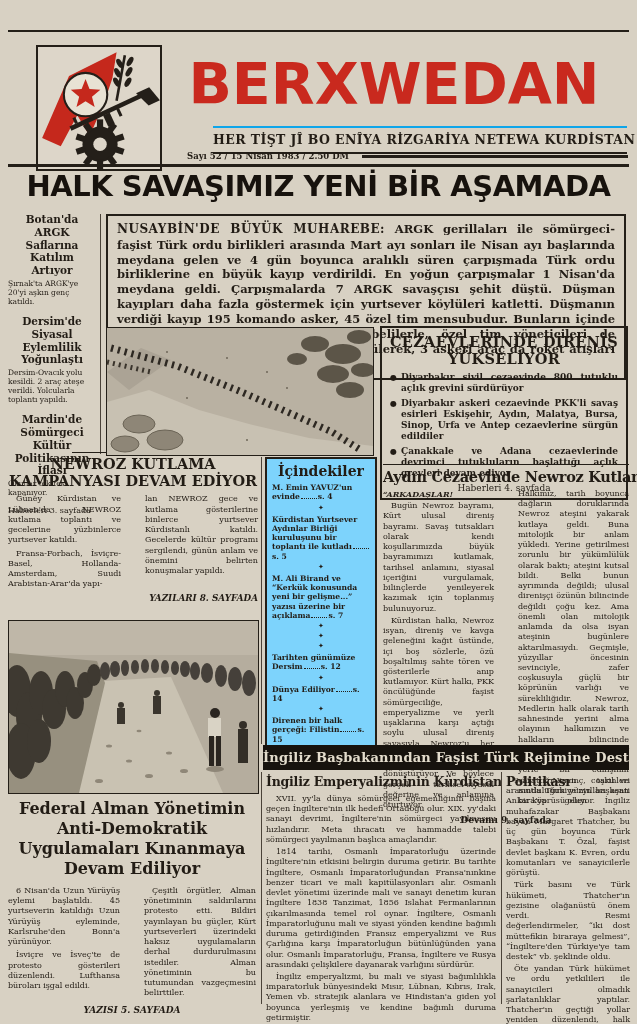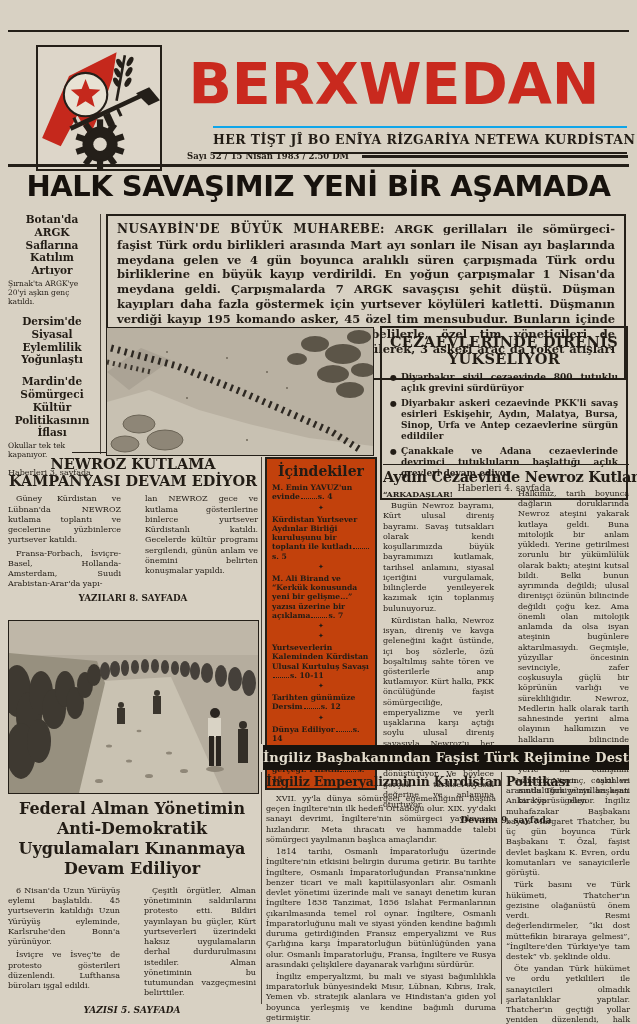--- a/index.html
+++ b/index.html
@@ -70,38 +70,38 @@
   .prison-footer{text-align:center;font-size:9px;margin-top:4px;}
 
   
   .newroz{left:8px;top:456px;width:250px;}
   .nw-head{font-weight:bold;font-size:14.5px;line-height:1.15;text-align:center;margin-bottom:5px;}
   .twocol{display:flex;gap:24px;}
   .twocol .col{flex:1;font-size:8px;line-height:1.28;text-align:justify;}
   .twocol .col p{margin:0 0 3px;text-indent:8px;}
   .twocol .col p.noind{text-indent:0;}
   .nw-kicker{font-weight:bold;font-size:9.3px;line-height:1.25;text-align:center;margin-top:5px;}
-  .nw-kicker2{font-weight:bold;font-size:8.8px;text-align:center;margin-top:1px;}
-
-  
-  .toc-box{left:265px;top:457px;width:112px;border:2px solid #241f18;background:#c2410c;
+  .nw-kicker2{font-weight:bold;font-style:italic;font-size:8.8px;text-align:right;margin-top:1px;}
+
+  
+  .toc-box{left:265px;top:457px;width:112px;border:2px solid #241f18;background:#7dd3fc;
     padding:4px 5px;box-sizing:border-box;}
   .toc-title{font-weight:bold;font-size:14px;text-align:center;margin-bottom:4px;}
   .toc-item{font-size:7.6px;line-height:1.22;font-weight:bold;}
   .toc-dots{display:inline-block;width:16px;border-bottom:1px dotted #241f18;height:6px;margin:0 1px;}
   .toc-page{font-size:7.6px;}
   .toc-sep{text-align:center;font-size:7px;line-height:1;margin:3px 0;}
   .v-rule-2{left:261px;top:457px;height:287px;}
 
   
   .aydin{left:383px;top:464px;width:246px;}
   .aydin-head{font-weight:bold;font-size:14.5px;letter-spacing:-.3px;white-space:nowrap;margin-bottom:4px;
     border-top:1px solid #241f18;padding-top:3px;}
   .aydin .col p{margin:0 0 2px;}
-  .lead-word{font-weight:bold;text-indent:14px;}
+  .lead-word{font-style:italic;font-weight:bold;text-indent:14px;}
   .aydin-footer{text-align:center;font-weight:bold;font-size:9px;margin-top:3px;}
 
   
   .banner{
     left:263px;top:745px;width:366px;height:25px;background:#17130e;color:#e4ddcd;
     font-weight:bold;font-size:13px;line-height:25px;text-align:center;white-space:nowrap;overflow:hidden;
     letter-spacing:.2px;
   }
 
   
@@ -177,20 +177,21 @@
 
   <div class="abs main-headline">HALK SAVAŞIMIZ YENİ BİR AŞAMADA</div>
 
   <div class="abs sidebar">
     <div class="sb-item">
       <div class="sb-title">Botan'da ARGK Saflarına Katılım Artıyor</div>
       <div class="sb-note">Şırnak'ta ARGK'ye 20'yi aşkın genç katıldı.</div>
     </div>
     <div class="sb-item">
       <div class="sb-title">Dersim'de Siyasal Eylemlilik Yoğunlaştı</div>
+      <div class="sb-note">Dersim-Ovacık yolu kesildi. 2 araç ateşe verildi. Yolcularla toplantı yapıldı.</div>
     </div>
     <div class="sb-item">
       <div class="sb-title">Mardin'de Sömürgeci Kültür Politikasının İflası</div>
       <div class="sb-note">Okullar tek tek kapanıyor.</div>
     </div>
     <div class="sb-footer">Haberleri 3. sayfada</div>
   </div>
   <div class="vrule v-rule-1"></div>
   <div class="abs rule sb-footer-rule"></div>
 
@@ -266,21 +267,20 @@
   <div class="abs toc-box">
     <div class="toc-title">İçindekiler</div>
 
     <div class="toc-item"><span>M. Emin YAVUZ'un evinde</span><span class="toc-dots"></span><span class="toc-page">s. 4</span></div>
     <div class="toc-sep">✦</div>
     <div class="toc-item"><span>Kürdistan Yurtsever Aydınlar Birliği kuruluşunu bir toplantı ile kutladı</span><span class="toc-dots"></span><span class="toc-page">s. 5</span></div>
     <div class="toc-sep">✦</div>
     <div class="toc-item"><span>M. Ali Birand ve “Kerkük konusunda yeni bir gelişme...” yazısı üzerine bir açıklama</span><span class="toc-dots"></span><span class="toc-page">s. 7</span></div>
     <div class="toc-sep">✦</div>
     <div class="toc-sep">✦</div>
-    <div class="toc-item"><span>Yurtseverlerin Kaleminden Kürdistan Ulusal Kurtuluş Savaşı</span><span class="toc-dots"></span><span class="toc-page">s. 10-11</span></div>
     <div class="toc-sep">✦</div>
     <div class="toc-item"><span>Tarihten günümüze Dersim</span><span class="toc-dots"></span><span class="toc-page">s. 12</span></div>
     <div class="toc-sep">✦</div>
     <div class="toc-item"><span>Dünya Ediliyor</span><span class="toc-dots"></span><span class="toc-page">s. 14</span></div>
     <div class="toc-sep">✦</div>
     <div class="toc-item"><span>Direnen bir halk gerçeği: Filistin</span><span class="toc-dots"></span><span class="toc-page">s. 15</span></div>
   </div>
 
   <div class="abs aydin">
     <div class="aydin-head">Aydın Cezaevinde Newroz Kutlandı</div>

